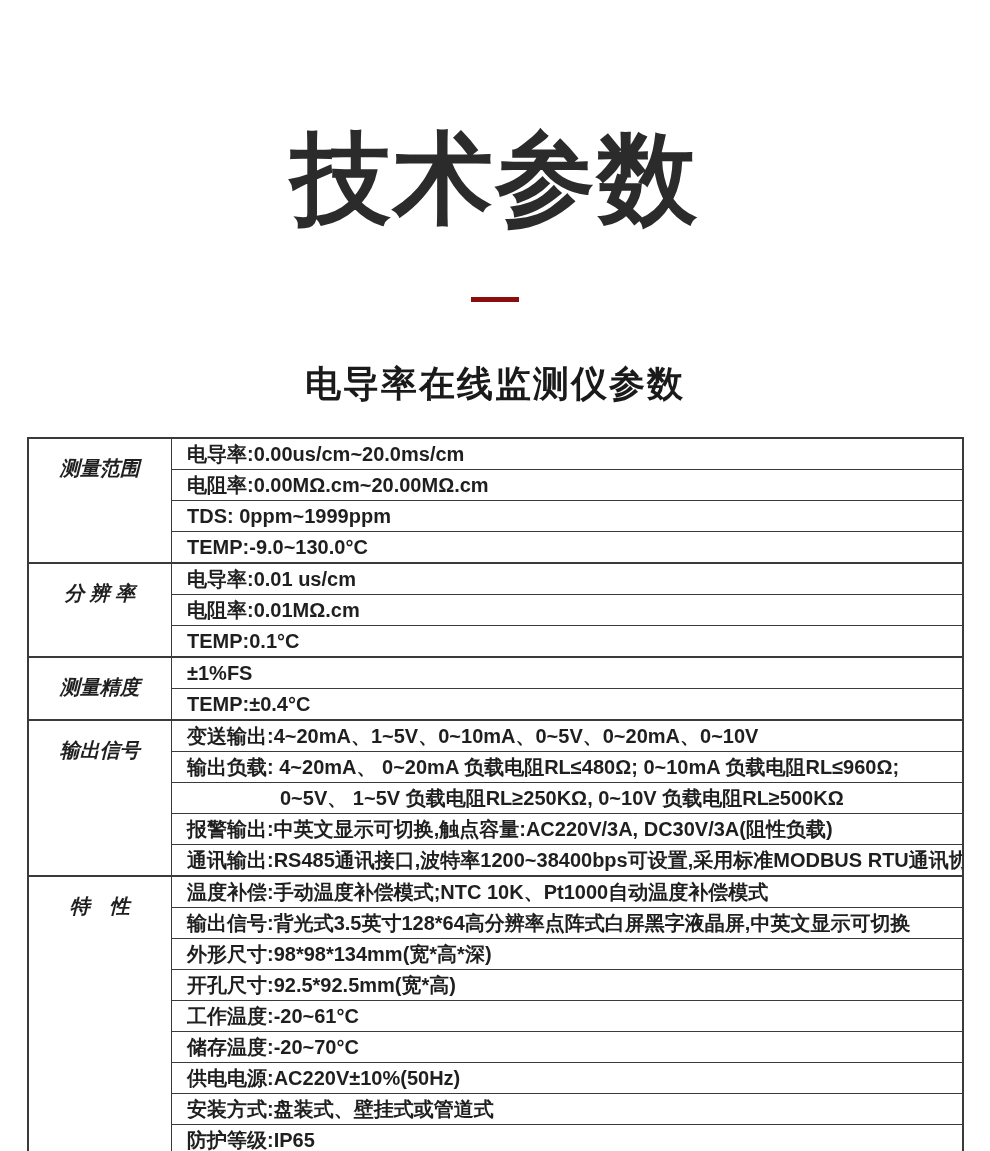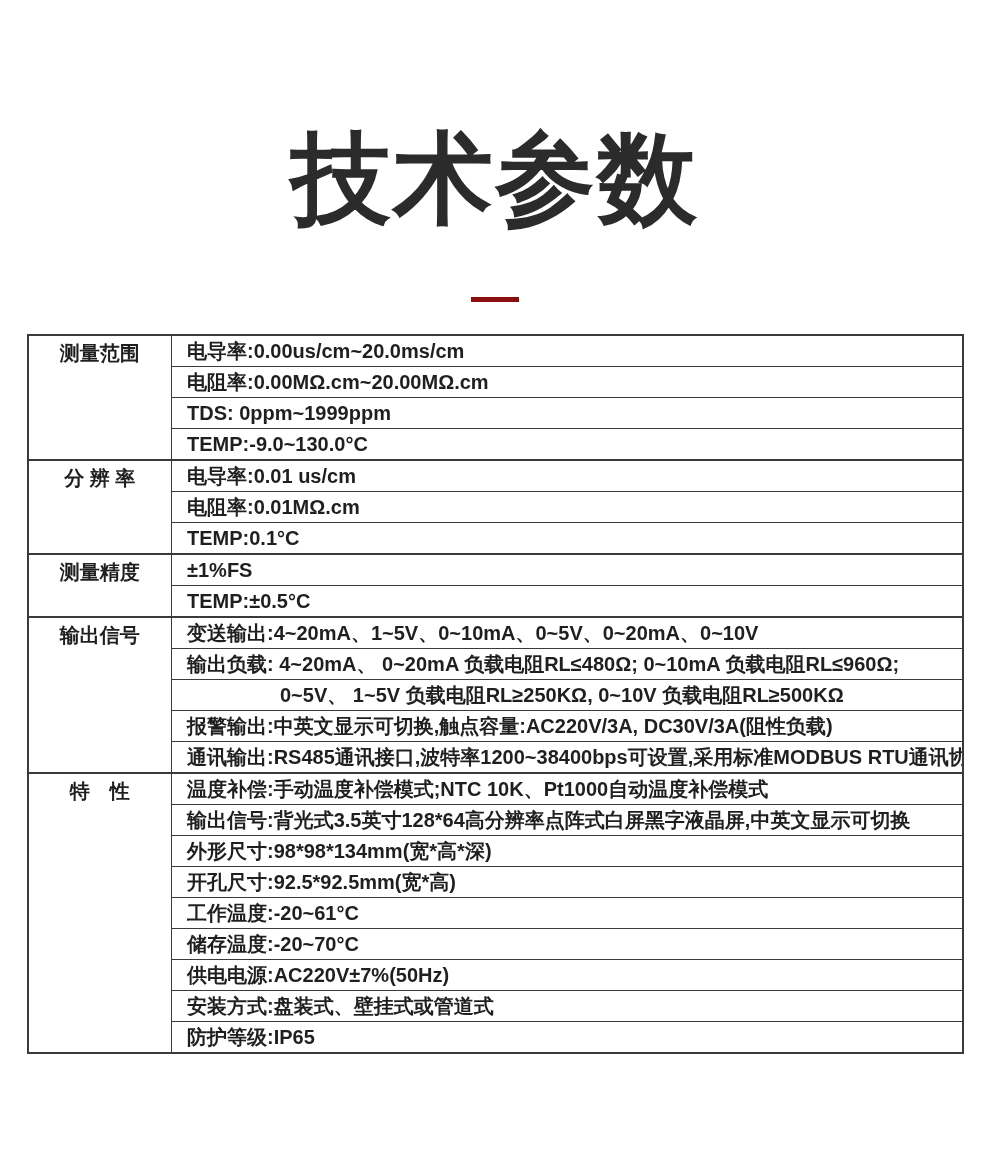--- a/index.html
+++ b/index.html
@@ -46,22 +46,23 @@
     color: #1f1f1f;
   }
   table.spec-table th.group-label {
     width: 144px;
     border-right: 1px solid #3a3a3a;
     vertical-align: top;
     text-align: center;
     font-size: 20px;
     font-weight: 700;
     line-height: 30px;
-    padding-top: 2px;
+    padding-top: 14px;
     white-space: pre;
+    font-style: italic;
   }
   table.spec-table td.spec-value {
     height: 30px;
     line-height: 30px;
     font-size: 20px;
     font-weight: 700;
     padding-left: 15px;
     padding-right: 4px;
     white-space: nowrap;
     overflow: hidden;
@@ -73,20 +74,21 @@
   table.spec-table td.spec-value.indent { padding-left: 108px; }
 </style>
 </head>
 <body>
 
 <div class="page">
   <h1 class="main-title">技术参数</h1>
 
   <div class="title-divider" style="background: rgb(138, 14, 14);"></div>
 
+  <h2 class="subtitle">电导率在线监测仪参数</h2>
 
   <table class="spec-table">
     <tbody>
         <tr class="first-of-table">
           <th class="group-label" rowspan="4">测量范围</th>
           <td class="spec-value">电导率:0.00us/cm~20.0ms/cm</td>
         </tr>
         <tr>
           <td class="spec-value">电阻率:0.00MΩ.cm~20.00MΩ.cm</td>
         </tr>
@@ -104,21 +106,21 @@
           <td class="spec-value">电阻率:0.01MΩ.cm</td>
         </tr>
         <tr>
           <td class="spec-value">TEMP:0.1°C</td>
         </tr>
         <tr class="section-start">
           <th class="group-label" rowspan="2">测量精度</th>
           <td class="spec-value">±1%FS</td>
         </tr>
         <tr>
-          <td class="spec-value">TEMP:±0.5°C</td>
+          <td class="spec-value">TEMP:±0.4°C</td>
         </tr>
         <tr class="section-start">
           <th class="group-label" rowspan="5">输出信号</th>
           <td class="spec-value">变送输出:4~20mA、1~5V、0~10mA、0~5V、0~20mA、0~10V</td>
         </tr>
         <tr>
           <td class="spec-value">输出负载: 4~20mA、 0~20mA 负载电阻RL≤480Ω; 0~10mA 负载电阻RL≤960Ω;</td>
         </tr>
         <tr>
           <td class="spec-value indent">0~5V、 1~5V 负载电阻RL≥250KΩ, 0~10V 负载电阻RL≥500KΩ</td>
@@ -142,21 +144,21 @@
         <tr>
           <td class="spec-value">开孔尺寸:92.5*92.5mm(宽*高)</td>
         </tr>
         <tr>
           <td class="spec-value">工作温度:-20~61°C</td>
         </tr>
         <tr>
           <td class="spec-value">储存温度:-20~70°C</td>
         </tr>
         <tr>
-          <td class="spec-value">供电电源:AC220V±7%(50Hz)</td>
+          <td class="spec-value">供电电源:AC220V±10%(50Hz)</td>
         </tr>
         <tr>
           <td class="spec-value">安装方式:盘装式、壁挂式或管道式</td>
         </tr>
         <tr>
           <td class="spec-value">防护等级:IP65</td>
         </tr>
       </tbody>
   </table>
 </div>

